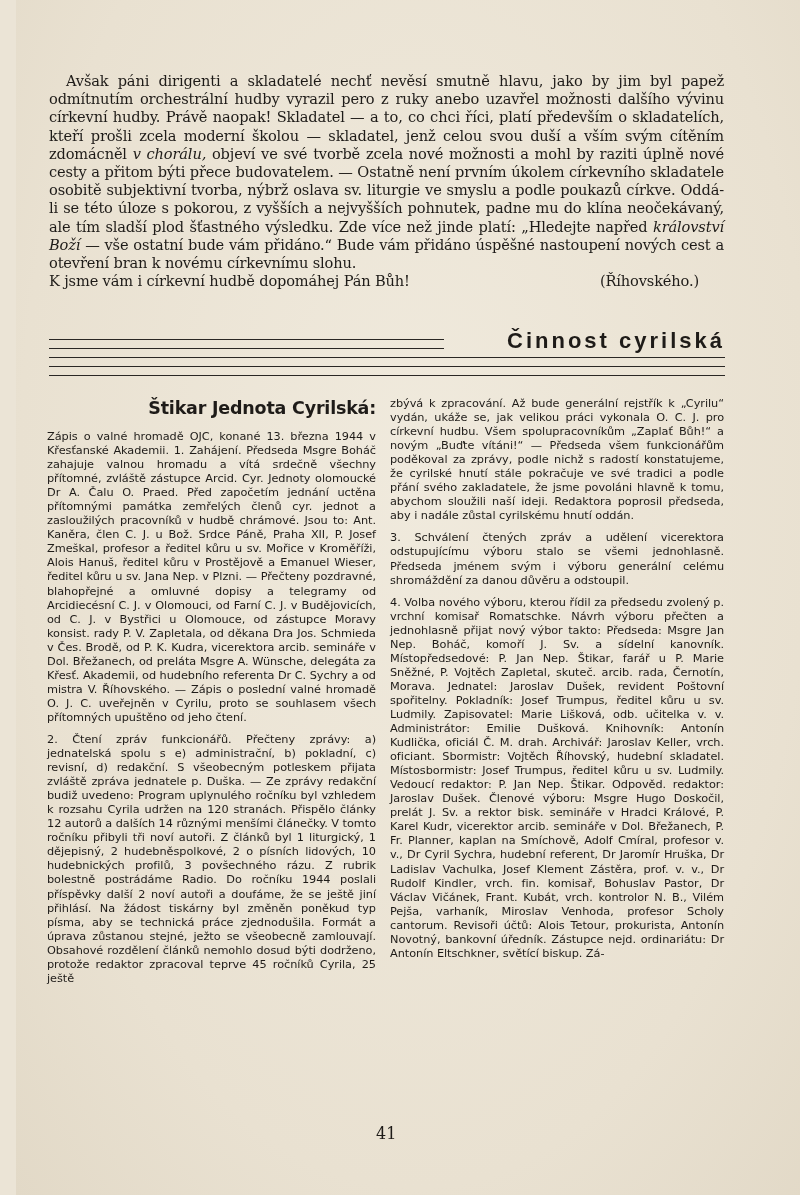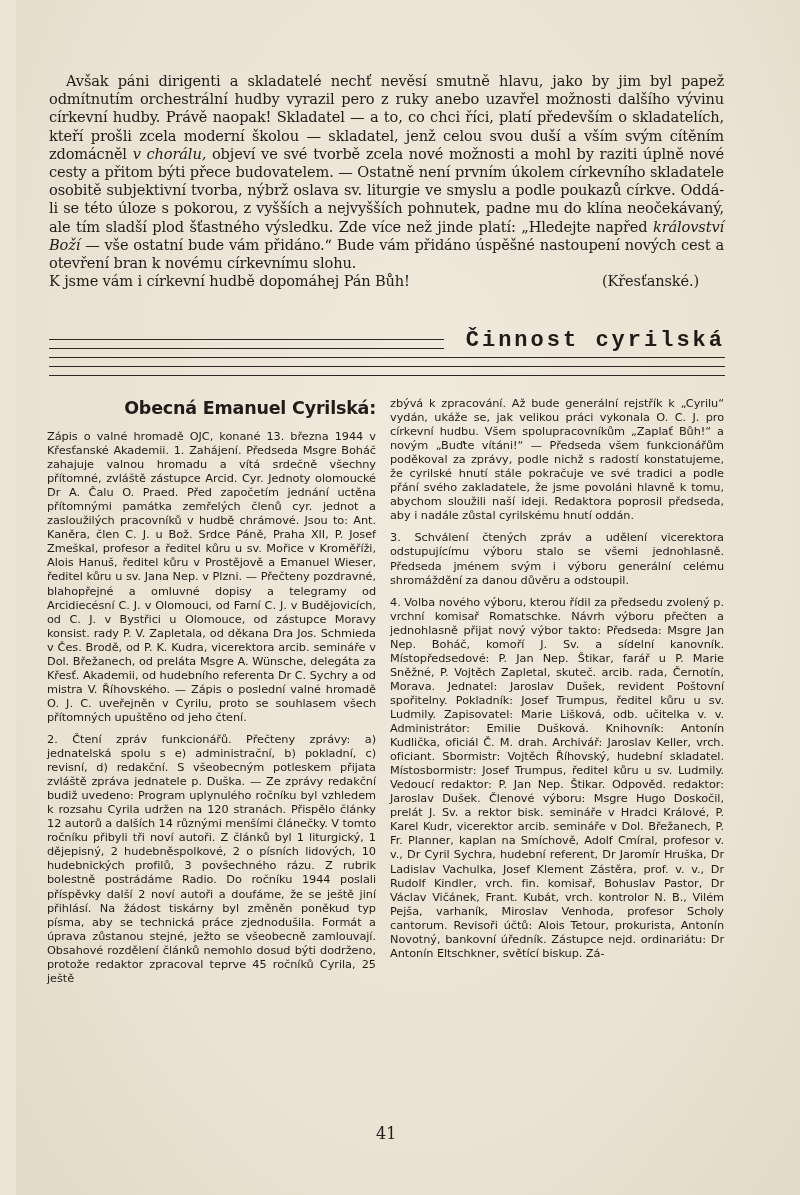--- a/index.html
+++ b/index.html
@@ -21,21 +21,21 @@
   }
   .intro p { margin: 0; text-indent: 17px; }
   .intro em { font-style: italic; }
   .intro .cont-row { display: flex; justify-content: space-between; text-indent: 0; }
   .intro .cont { padding-right: 25px; }
 
   .section-head { position: absolute; left: 33px; top: 330px; width: 676px; height: 50px; }
   .rule { position: absolute; height: 1.3px; background: #2a2724; }
   .section-title {
     position: absolute; right: 0; top: -2px;
-    font-family: Liberation Mono, monospace;
+    font-family: Liberation Sans, sans-serif;
     font-weight: bold; font-size: 22px; letter-spacing: 3px;
     background: transparent;
   }
 
   .col {
     position: absolute; top: 397px;
     font-family: "DejaVu Sans", "Liberation Sans", sans-serif;
     font-size: 11.3px; line-height: 14.05px;
     text-align: justify; letter-spacing: -0.05px;
   }
@@ -54,35 +54,35 @@
 </style>
 </head>
 <body>
 
 <div class="page">
 
   <div class="intro">
     <p><span>Avšak páni dirigenti a skladatelé nechť nevěsí smutně hlavu, jako by jim byl papež odmítnutím orchestrální hudby vyrazil pero z ruky anebo uzavřel možnosti dalšího vývinu církevní hudby. Právě naopak! Skladatel — a to, co chci říci, platí především o skladatelích, kteří prošli zcela moderní školou — skladatel, jenž celou svou duší a vším svým cítěním zdomácněl </span><em>v chorálu,</em><span> objeví ve své tvorbě zcela nové možnosti a mohl by raziti úplně nové cesty a přitom býti přece budovatelem. — Ostatně není prvním úkolem církevního skladatele osobitě subjektivní tvorba, nýbrž oslava sv. liturgie ve smyslu a podle poukazů církve. Oddá-li se této úloze s pokorou, z vyšších a nejvyšších pohnutek, padne mu do klína neočekávaný, ale tím sladší plod šťastného výsledku. Zde více než jinde platí: „Hledejte napřed </span><em>království Boží</em><span> — vše ostatní bude vám přidáno.“ Bude vám přidáno úspěšné nastoupení nových cest a otevření bran k novému církevnímu slohu.</span></p>
     <p class="cont-row">
       <span>K jsme vám i církevní hudbě dopomáhej Pán Bůh!</span>
-      <span class="cont">(Křesťanské.)</span>
+      <span class="cont">(Říhovského.)</span>
     </p>
   </div>
 
   <div class="section-head">
     <div class="rule" style="left:0; top:9px; width:395px;"></div>
     <div class="rule" style="left:0; top:18px; width:395px;"></div>
     <div class="rule" style="left:0; top:27px; width:676px;"></div>
     <div class="rule" style="left:0; top:36px; width:676px;"></div>
     <div class="rule" style="left:0; top:45px; width:676px;"></div>
     <div class="section-title">Činnost cyrilská</div>
   </div>
 
   <div class="col col-left">
-    <p class="col-heading">Obecná Emanuel Cyrilská:</p>
+    <p class="col-heading">Štikar Jednota Cyrilská:</p>
     <p><b>Zápis o valné hromadě OJC,</b><span> konané 13. března 1944 v Křesťanské Akademii. 1. </span><b>Zahájení.</b><span> Předseda Msgre Boháč zahajuje valnou hromadu a vítá srdečně všechny přítomné, zvláště zástupce Arcid. Cyr. Jednoty olomoucké Dr A. Čalu O. Praed. Před započetím jednání uctěna přítomnými památka zemřelých členů cyr. jednot a zasloužilých pracovníků v hudbě chrámové. Jsou to: Ant. Kaněra, člen C. J. u Bož. Srdce Páně, Praha XII, P. Josef Zmeškal, profesor a ředitel kůru u sv. Mořice v Kroměříži, Alois Hanuš, ředitel kůru v Prostějově a Emanuel Wieser, ředitel kůru u sv. Jana Nep. v Plzni. — Přečteny pozdravné, blahopřejné a omluvné dopisy a telegramy od Arcidiecésní C. J. v Olomouci, od Farní C. J. v Budějovicích, od C. J. v Bystřici u Olomouce, od zástupce Moravy konsist. rady P. V. Zapletala, od děkana Dra Jos. Schmieda v Čes. Brodě, od P. K. Kudra, vicerektora arcib. semináře v Dol. Břežanech, od preláta Msgre A. Wünsche, delegáta za Křesť. Akademii, od hudebního referenta Dr C. Sychry a od mistra V. Říhovského. — Zápis o poslední valné hromadě O. J. C. uveřejněn v Cyrilu, proto se souhlasem všech přítomných upuštěno od jeho čtení.</span></p>
     <p><span>2. </span><b>Čtení zpráv funkcionářů.</b><span> Přečteny zprávy: a) jednatelská spolu s e) administrační, b) pokladní, c) revisní, d) redakční. S všeobecným potleskem přijata zvláště zpráva jednatele p. Duška. — Ze zprávy redakční budiž uvedeno: Program uplynulého ročníku byl vzhledem k rozsahu Cyrila udržen na 120 stranách. Přispělo články 12 autorů a dalších 14 různými menšími článečky. V tomto ročníku přibyli tři noví autoři. Z článků byl 1 liturgický, 1 dějepisný, 2 hudebněspolkové, 2 o písních lidových, 10 hudebnických profilů, 3 povšechného rázu. Z rubrik bolestně postrádáme Radio. Do ročníku 1944 poslali příspěvky další 2 noví autoři a doufáme, že se ještě jiní přihlásí. Na žádost tiskárny byl změněn poněkud typ písma, aby se technická práce zjednodušila. Formát a úprava zůstanou stejné, ježto se všeobecně zamlouvají. Obsahové rozdělení článků nemohlo dosud býti dodrženo, protože redaktor zpracoval teprve 45 ročníků Cyrila, 25 ještě</span></p>
   </div>
 
   <div class="col col-right">
     <p>zbývá k zpracování. Až bude generální rejstřík k „Cyrilu“ vydán, ukáže se, jak velikou práci vykonala O. C. J. pro církevní hudbu. Všem spolupracovníkům „Zaplať Bůh!“ a novým „Buďte vítáni!“ — Předseda všem funkcionářům poděkoval za zprávy, podle nichž s radostí konstatujeme, že cyrilské hnutí stále pokračuje ve své tradici a podle přání svého zakladatele, že jsme povoláni hlavně k tomu, abychom sloužili naší ideji. Redaktora poprosil předseda, aby i nadále zůstal cyrilskému hnutí oddán.</p>
     <p><span>3. </span><b>Schválení čtených zpráv a udělení vicerektora</b><span> odstupujícímu výboru stalo se všemi jednohlasně. Předseda jménem svým i výboru generální celému shromáždění za danou důvěru a odstoupil.</span></p>
     <p><span>4. </span><b>Volba nového výboru,</b><span> kterou řídil za předsedu zvolený p. vrchní komisař Romatschke. Návrh výboru přečten a jednohlasně přijat nový výbor takto: Předseda: Msgre Jan Nep. Boháč, komoří J. Sv. a sídelní kanovník. Místopředsedové: P. Jan Nep. Štikar, farář u P. Marie Sněžné, P. Vojtěch Zapletal, skuteč. arcib. rada, Černotín, Morava. Jednatel: Jaroslav Dušek, revident Poštovní spořitelny. Pokladník: Josef Trumpus, ředitel kůru u sv. Ludmily. Zapisovatel: Marie Lišková, odb. učitelka v. v. Administrátor: Emilie Dušková. Knihovník: Antonín Kudlička, oficiál Č. M. drah. Archivář: Jaroslav Keller, vrch. oficiant. Sbormistr: Vojtěch Říhovský, hudební skladatel. Místosbormistr: Josef Trumpus, ředitel kůru u sv. Ludmily. Vedoucí redaktor: P. Jan Nep. Štikar. Odpověd. redaktor: Jaroslav Dušek. Členové výboru: Msgre Hugo Doskočil, prelát J. Sv. a rektor bisk. semináře v Hradci Králové, P. Karel Kudr, vicerektor arcib. semináře v Dol. Břežanech, P. Fr. Planner, kaplan na Smíchově, Adolf Cmíral, profesor v. v., Dr Cyril Sychra, hudební referent, Dr Jaromír Hruška, Dr Ladislav Vachulka, Josef Klement Zástěra, prof. v. v., Dr Rudolf Kindler, vrch. fin. komisař, Bohuslav Pastor, Dr Václav Vičánek, Frant. Kubát, vrch. kontrolor N. B., Vilém Pejša, varhaník, Miroslav Venhoda, profesor Scholy cantorum. Revisoři účtů: Alois Tetour, prokurista, Antonín Novotný, bankovní úředník. Zástupce nejd. ordinariátu: Dr Antonín Eltschkner, světící biskup. Zá-</span></p>
   </div>
 

